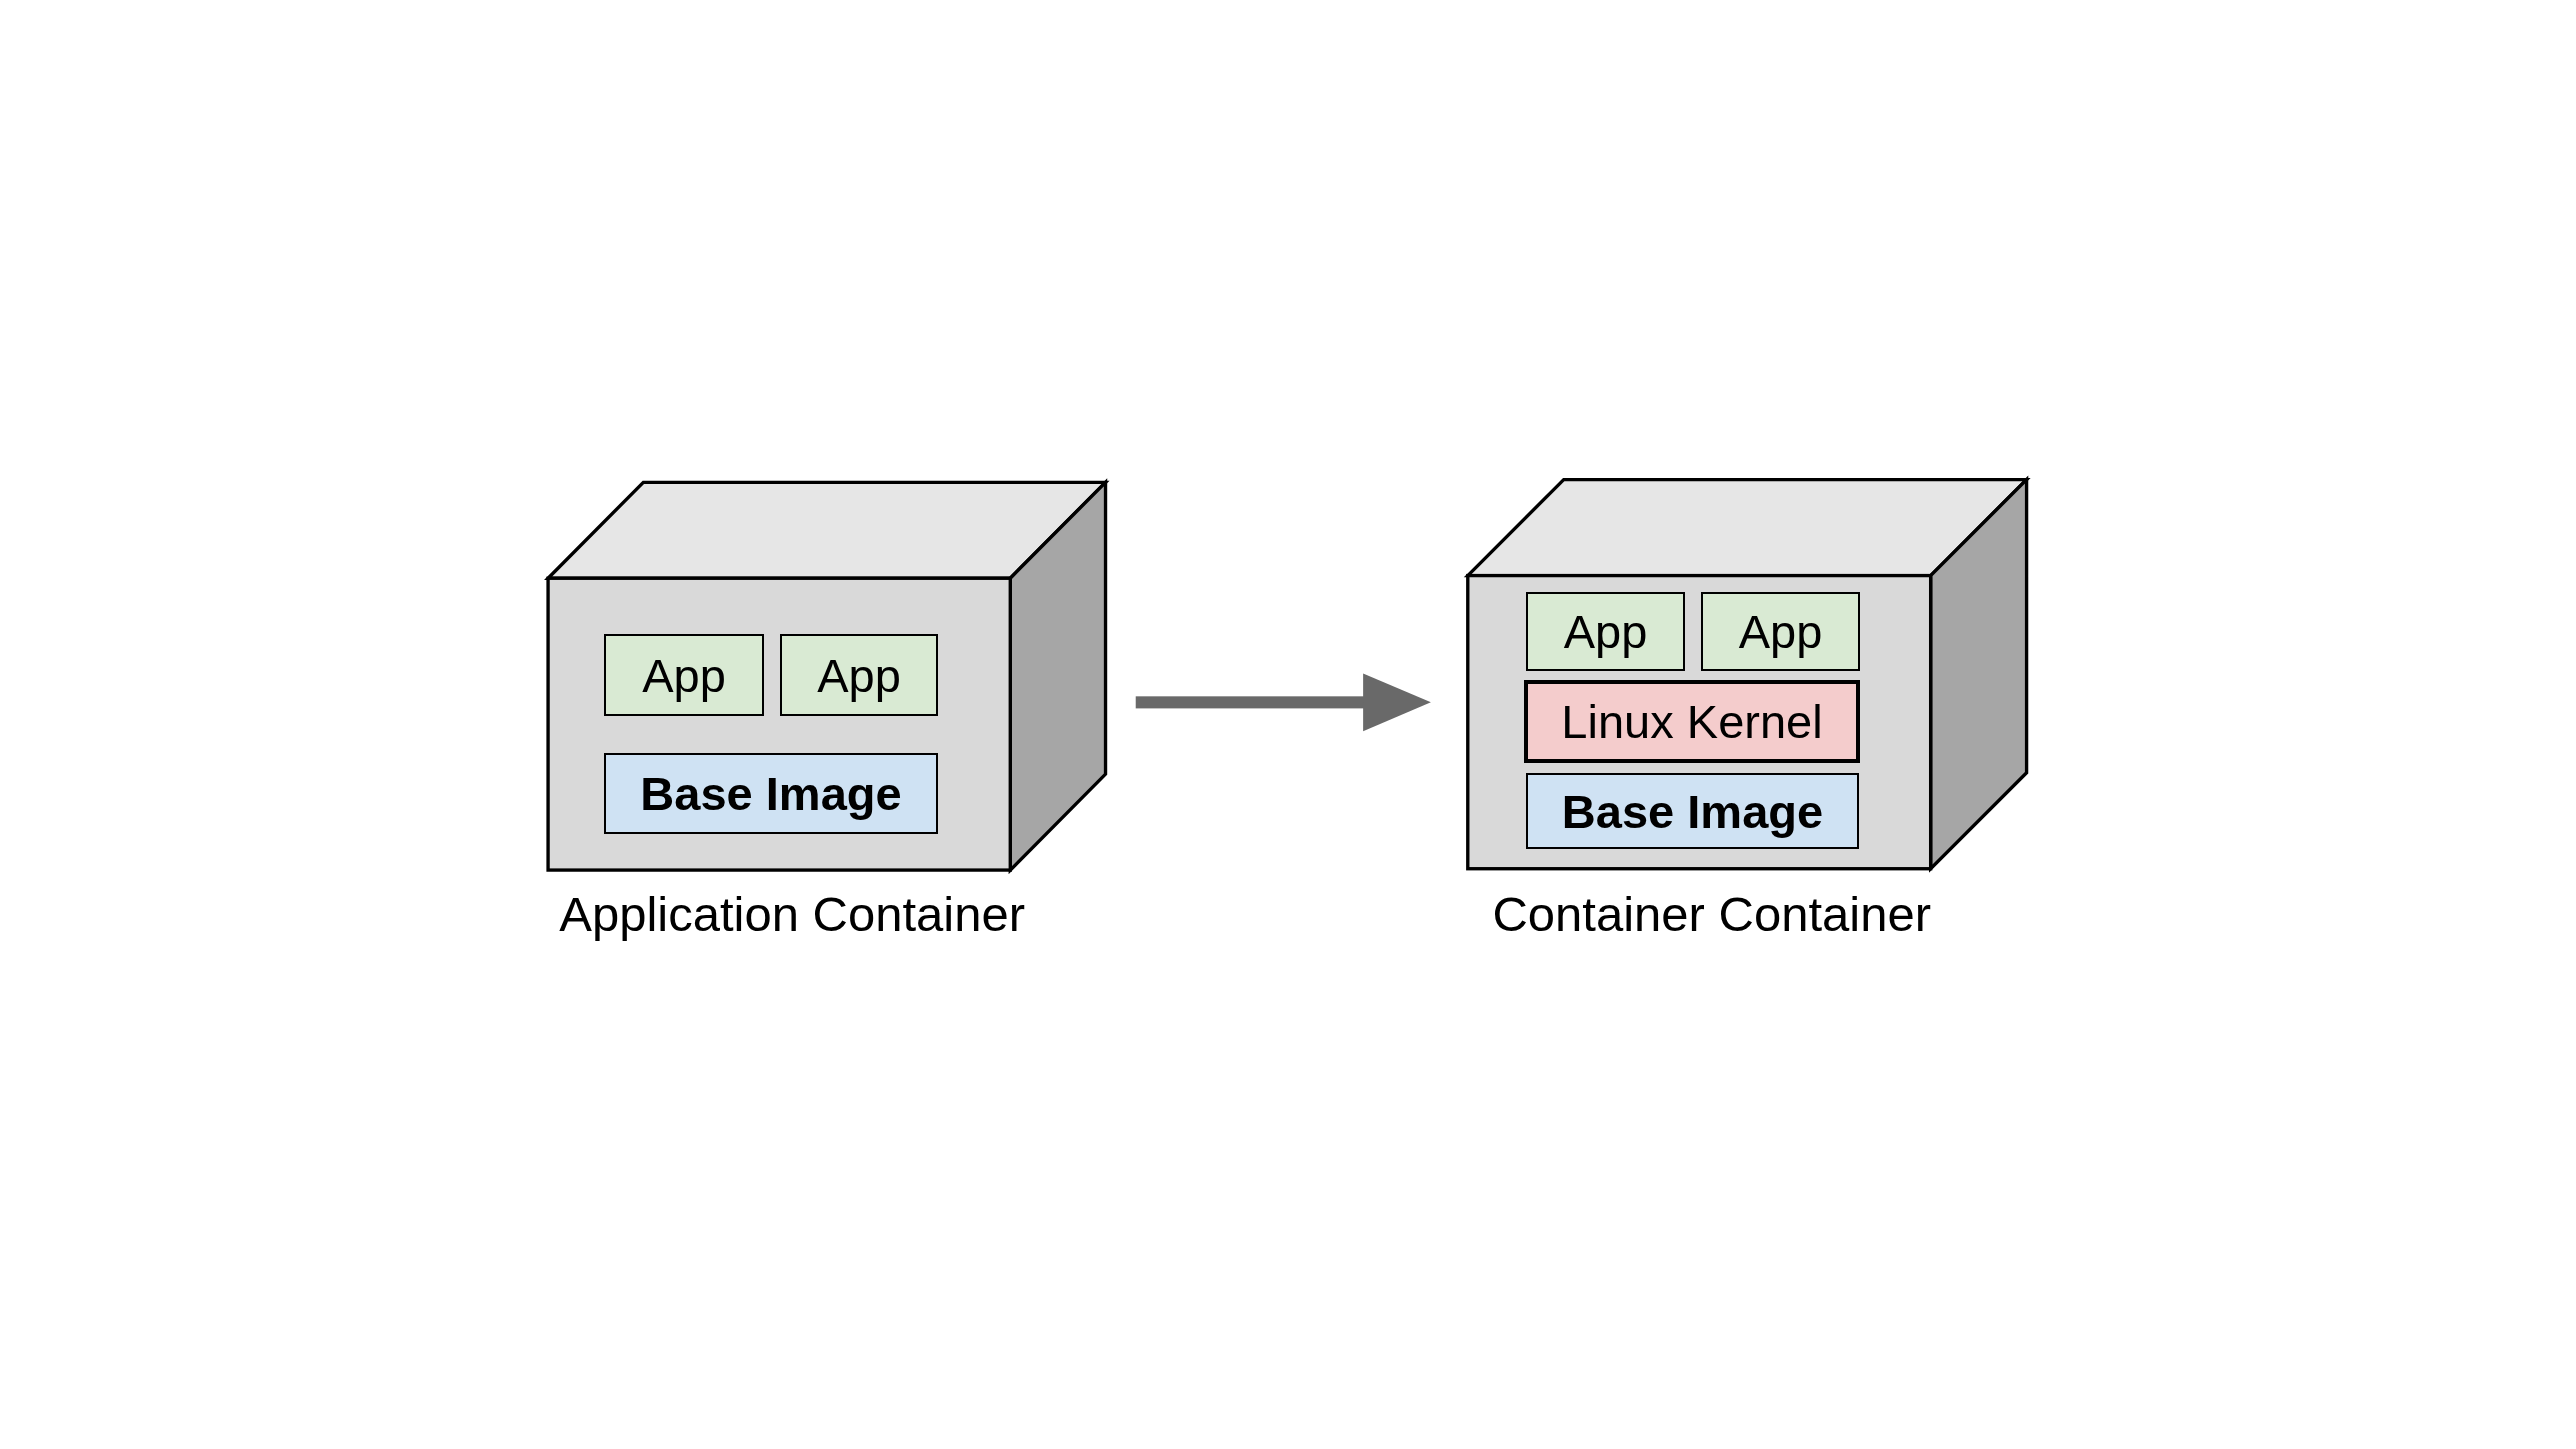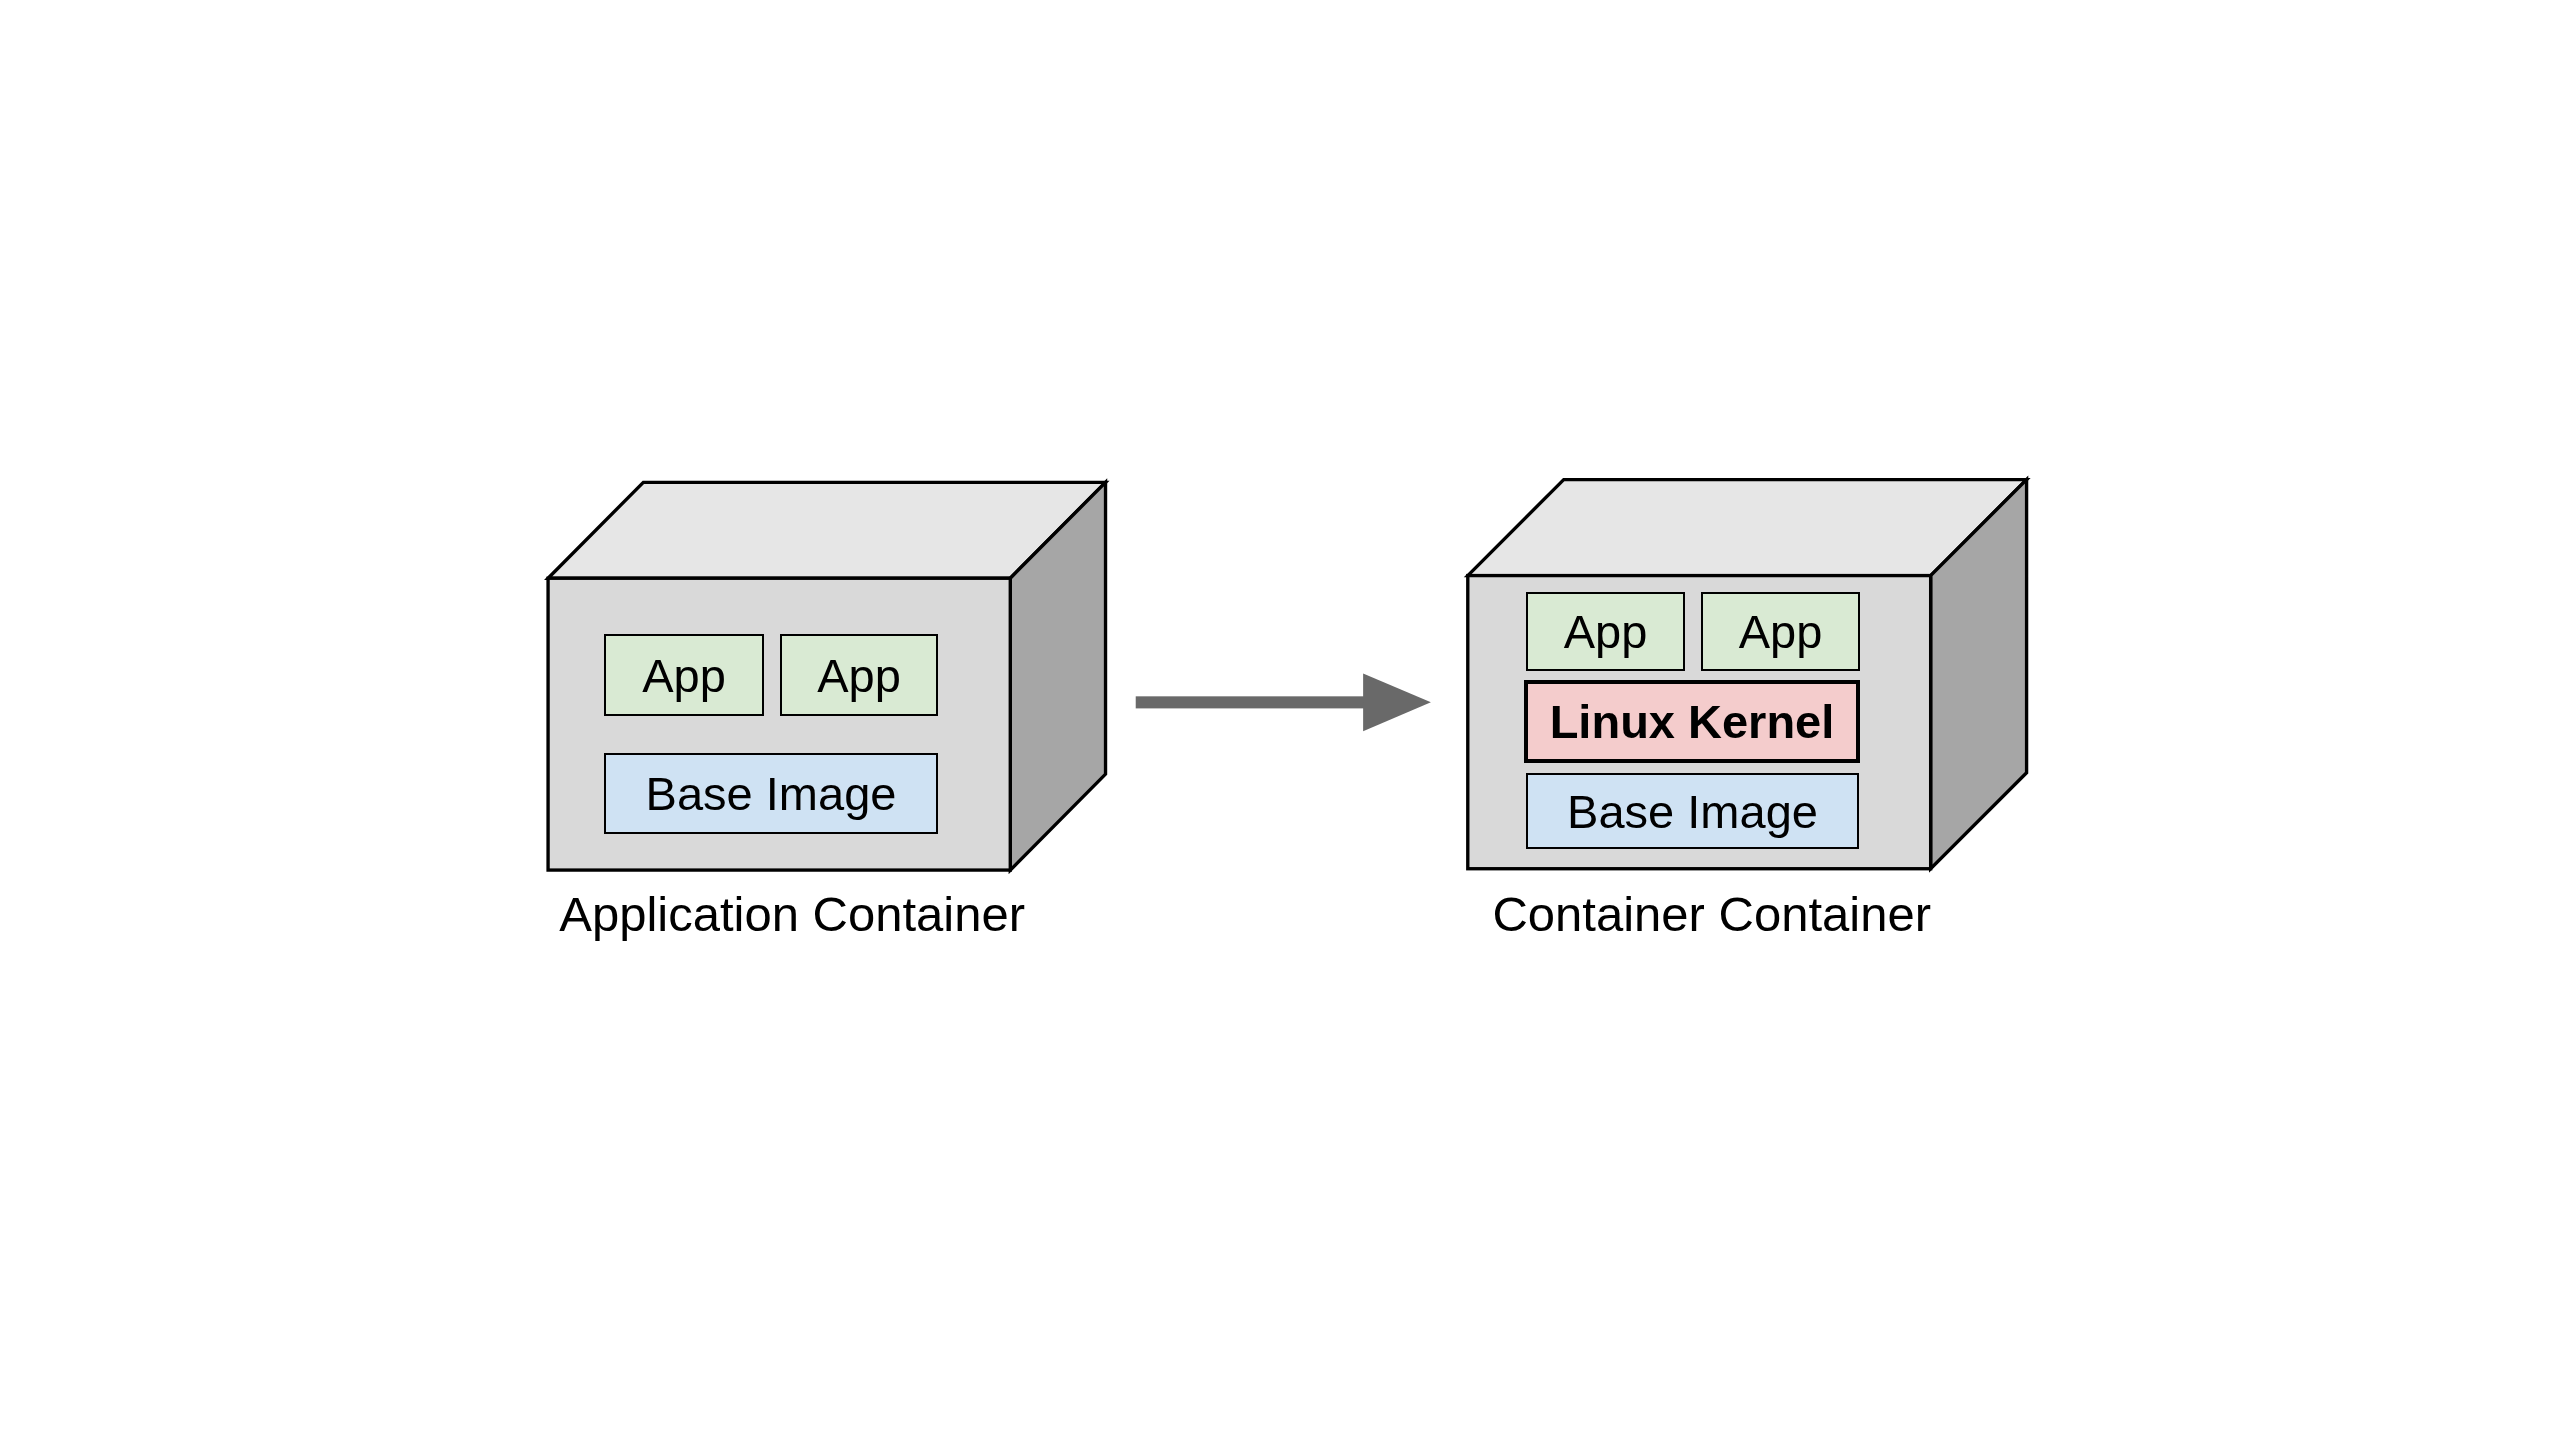--- a/index.html
+++ b/index.html
@@ -28,21 +28,21 @@
     border: 2.7px solid #000000;
     display: flex;
     align-items: center;
     justify-content: center;
     font-size: 47px;
     line-height: 1;
     color: #000000;
     white-space: nowrap;
   }
   .block-green { background: #d9ead3; }
-  .block-blue  { background: #cfe2f3; }
+  .block-blue  { background: #cfe2f3; font-weight: bold; }
   .block-pink  { background: #f4cccc; border-width: 4px; }
   .caption {
     position: absolute;
     font-size: 49px;
     line-height: 1;
     text-align: right;
     color: #000000;
     white-space: nowrap;
   }
 </style>
@@ -76,20 +76,20 @@
   <div class="block block-green" style="left:780px; top:634px; width:158px; height:82px;">App</div>
 
   <div class="block block-blue" style="left:604px; top:753px; width:334px; height:81px;">Base Image</div>
 
   <div class="caption" style="left:555px; top:890px; width:470px;">Application Container</div>
 
   <div class="block block-green" style="left:1526px; top:592px; width:159px; height:79px;">App</div>
 
   <div class="block block-green" style="left:1701px; top:592px; width:159px; height:79px;">App</div>
 
-  <div class="block block-pink" style="left:1524px; top:680px; width:336px; height:83px;font-weight:bold;">Linux Kernel</div>
+  <div class="block block-pink" style="left:1524px; top:680px; width:336px; height:83px;">Linux Kernel</div>
 
   <div class="block block-blue" style="left:1526px; top:773px; width:333px; height:76px;">Base Image</div>
 
   <div class="caption" style="left:1468px; top:890px; width:463px;">Container Container</div>
 
 </div>
 
 
 </body></html>

